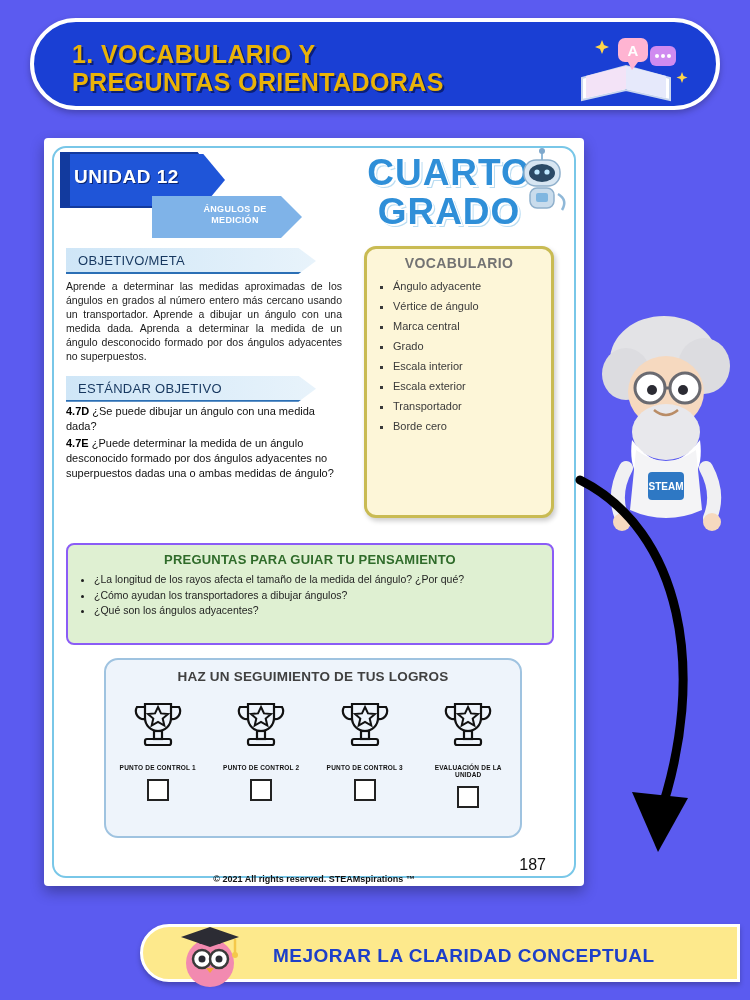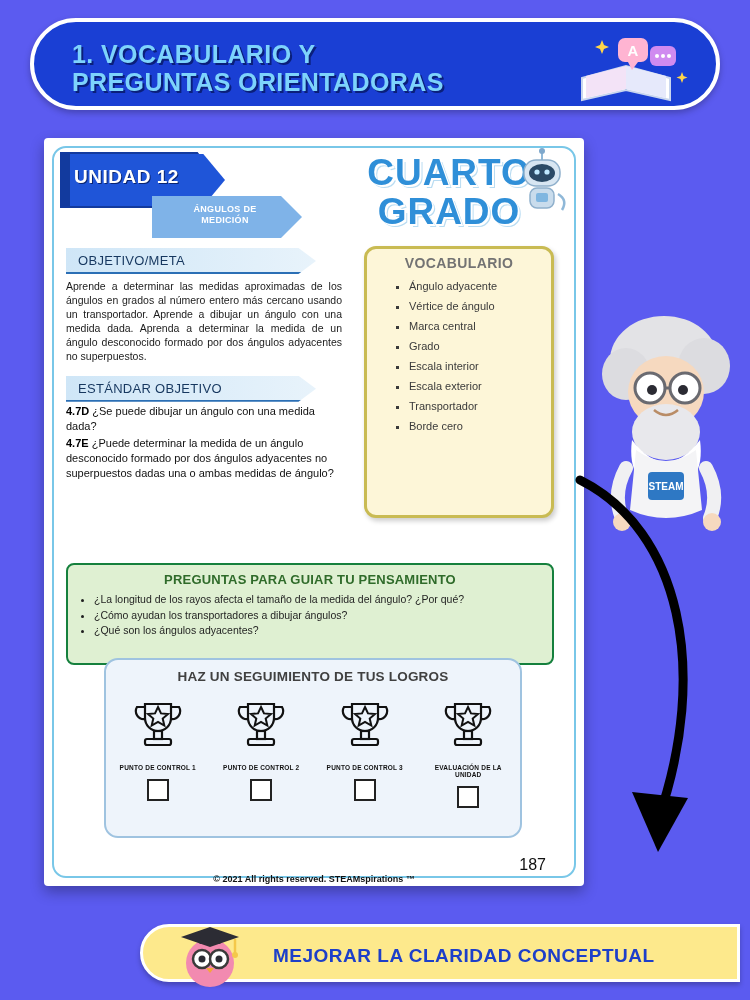--- a/index.html
+++ b/index.html
@@ -14,21 +14,21 @@
   
   .banner {
     position:absolute; left:30px; top:18px; width:690px; height:92px;
     background:#1a3fd4;
     border:4px solid #ffffff;
     border-radius:46px;
     box-shadow:0 3px 6px rgba(0,0,0,.25);
   }
   .banner-title {
     position:absolute; left:38px; top:18px; width:520px;
-    color:#7dd3fc; font-weight:bold; font-size:25px; line-height:1.12;
+    color:#eab308; font-weight:bold; font-size:25px; line-height:1.12;
     letter-spacing:.4px;
     text-shadow:2px 2px 0 #0a1f7a;
   }
   .banner-art {
     position:absolute; right:24px; top:10px; width:120px; height:76px;
   }
   
   .sheet {
     position:absolute; left:44px; top:138px; width:540px; height:748px;
     background:#ffffff;
@@ -57,21 +57,21 @@
     position:absolute; left:14px; top:14px;
     color:#fff; font-size:19px; font-weight:bold; letter-spacing:.5px;
     text-shadow:1px 1px 0 #0a2470;
   }
   .chev-2 {
     position:absolute; left:92px; top:44px; width:150px; height:42px;
     background:#7fb3e8;
     clip-path:polygon(0 0, 86% 0, 100% 50%, 86% 100%, 0 100%);
   }
   .unit-sub {
-    position:absolute; left:106px; top:52px; width:118px;
+    position:absolute; left:116px; top:52px; width:118px;
     text-align:center; color:#ffffff; font-size:9px; font-weight:bold;
     line-height:1.25; letter-spacing:.3px;
   }
   
   .grade {
     position:absolute; left:300px; top:16px; width:210px;
     text-align:center;
     color:#2f8fd8; font-size:37px; font-weight:bold; line-height:1.05;
     letter-spacing:1px;
     text-shadow:2px 2px 0 #ffffff, 3px 3px 0 #b9dcf2;
@@ -100,30 +100,30 @@
     position:absolute; left:320px; top:108px; width:190px; height:272px;
     background:#fdf6d8;
     border:3px solid #c9bb53;
     border-radius:12px;
     box-shadow:2px 3px 5px rgba(0,0,0,.2);
   }
   .vocab-title {
     margin-top:6px; text-align:center; color:#737373;
     font-size:14px; font-weight:bold; letter-spacing:.4px;
   }
-  .vocab ul { margin:10px 0 0 0; padding-left:42px; }
+  .vocab ul { margin:10px 0 0 0; padding-left:26px; }
   .vocab li {
     color:#3a3a3a; font-size:11px; line-height:1.0; margin-bottom:9px;
     list-style:square;
   }
   
   .green {
-    position:absolute; left:22px; top:425px; width:488px; height:102px;
+    position:absolute; left:22px; top:405px; width:488px; height:102px;
     background:#dff0d2;
-    border:2px solid #15803d;
+    border:2px solid #8b5cf6;
     border-radius:8px;
   }
   .green-title {
     margin-top:7px; text-align:center; color:#2f6b2a;
     font-size:13px; font-weight:bold; letter-spacing:.2px;
   }
   .green ul { margin:6px 0 0 0; padding-left:26px; }
   .green li { color:#1f1f1f; font-size:10.5px; line-height:1.3; margin-bottom:2px; }
   
   .track {

